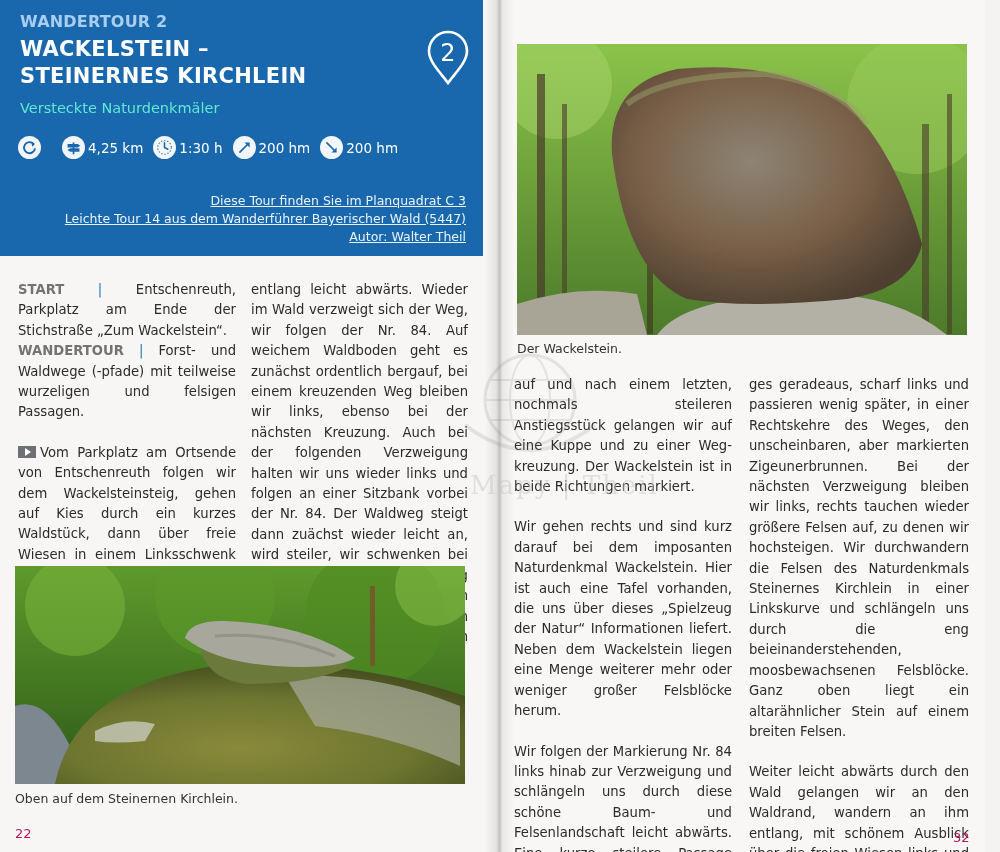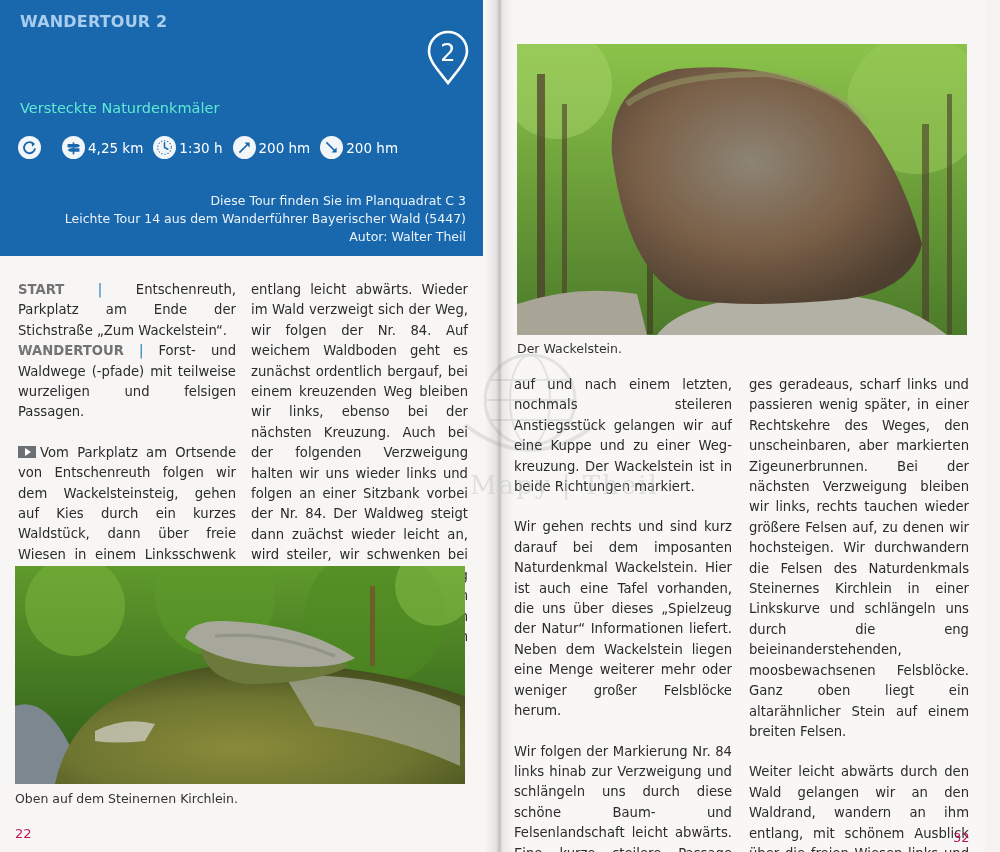--- a/index.html
+++ b/index.html
@@ -19,21 +19,21 @@
   .tour-subtitle { position: absolute; left: 20px; top: 100px; font-size: 14.5px; color: #5eead4; }
   .pin { position: absolute; left: 426px; top: 30px; width: 44px; height: 56px; }
 
   .stats { position: absolute; left: 18px; top: 136px; display: flex; align-items: center; gap: 0; }
   .stat { display: flex; align-items: center; margin-right: 10px; text-align: right; }
   .stat-icon { width: 23px; height: 23px; border-radius: 50%; background: #f3f6f9; display: inline-flex; align-items: center; justify-content: center; margin-right: 3px; }
   .stat-icon svg { width: 17px; height: 17px; }
   .stat-value { font-size: 13.5px; color: #fff; }
   .stat-first { margin-right: 18px; }
 
-  .meta { position: absolute; right: 28px; top: 192px; text-align: right; font-size: 12.5px; line-height: 18px; color: #eaf2fa; }
+  .meta { position: absolute; right: 28px; top: 192px; text-align: right; font-size: 12.5px; line-height: 18px; color: #eaf2fa; text-decoration: underline; }
   .meta div { white-space: nowrap; }
 
   
   .col { position: absolute; font-size: 13.2px; line-height: 20.4px; text-align: justify; color: #2b2b2b; hyphens: manual; }
   .col p { margin: 0; }
   .col p + p.gap { margin-top: 20px; }
   .lbl { color: #737373; font-weight: bold; }
   .sep { color: #1a7ab4; }
   .play { display: inline-block; width: 18px; height: 12px; background: #6c6f73; position: relative; vertical-align: -1px; margin-right: 4px; }
   .play::after { content: ""; position: absolute; left: 7px; top: 2px; border-left: 6px solid #fff; border-top: 4px solid transparent; border-bottom: 4px solid transparent; }
@@ -48,20 +48,24 @@
   .watermark { position: absolute; left: 460px; top: 345px; width: 140px; height: 120px; opacity: 0.16; pointer-events: none; }
   .wm-text { position: absolute; left: 470px; top: 470px; font-family: "DejaVu Serif", serif; font-size: 26px; color: #c8c8c8; opacity: 0.5; letter-spacing: 2px; }
 </style>
 </head>
 <body>
 
 <div class="page page-left">
 
   <div class="header">
     <div class="tour-label">WANDERTOUR 2</div>
+    <div class="tour-title">
+      <div>WACKELSTEIN –</div>
+      <div>STEINERNES KIRCHLEIN</div>
+    </div>
     <div class="tour-subtitle">Versteckte Naturdenkmäler</div>
 
     <div class="pin">
       <svg viewBox="0 0 44 56" width="44" height="56">
         <path d="M22 53 C 14 42, 3 32, 3 21 A 19 19 0 0 1 41 21 C 41 32, 30 42, 22 53 Z" fill="none" stroke="#fff" stroke-width="2.6"></path>
         <text x="22" y="31" text-anchor="middle" font-family="DejaVu Sans, sans-serif" font-size="24" fill="#fff">2</text>
       </svg>
     </div>
 
     <div class="stats">

